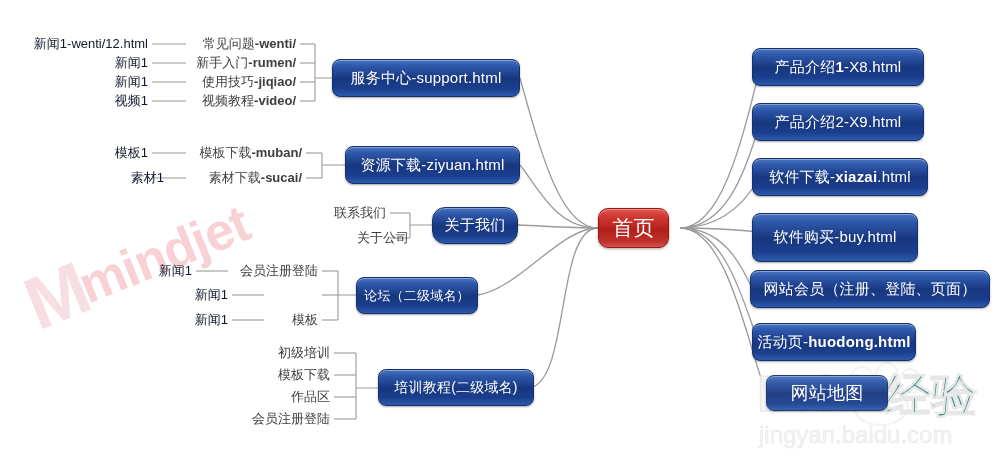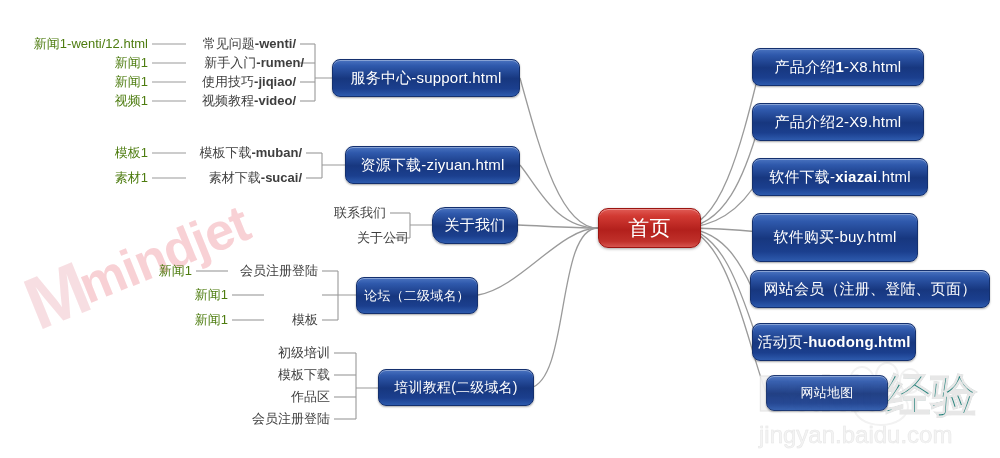--- a/index.html
+++ b/index.html
@@ -50,21 +50,21 @@
     font-size: 21px;
     border-radius: 10px;
   }
   .node b { font-weight: bold; }
   .leaf {
     position: absolute;
     white-space: nowrap;
     font-size: 13px;
     line-height: 14px;
   }
-  .leaf.l1 { color: #4d7c0f; }
+  .leaf.l1 { color: #0f172a; }
   .leaf.l2 { color: #3e3e3e; }
   .leaf.l2 b { font-weight: bold; }
   .leaf.right { text-align: right; }
 
   
   .wm-mindjet {
     position: absolute;
     left: 18px;
     top: 196px;
     width: 250px;
@@ -203,21 +203,21 @@
     <div class="paw" style="left:92px;top:0px;width:22px;height:26px;"></div>
     <div class="paw" style="left:118px;top:-4px;width:20px;height:24px;"></div>
     <div class="paw" style="left:142px;top:2px;width:18px;height:22px;"></div>
     <div class="paw" style="left:96px;top:22px;width:52px;height:34px;"></div>
     <span class="bd-main">Bai</span>
     <span class="bd-main" style="left:74px;">du</span>
     <span class="bd-cn">经验</span>
     <span class="bd-url">jingyan.baidu.com</span>
   </div>
 
-  <div class="node red" style="left:598px; top:208px; width:103px; height:40px;">
+  <div class="node red" style="left:598px; top:208px; width:71px; height:40px;">
     <span>首页</span>
   </div>
 
   <div class="node blue" style="left:752px; top:48px; width:172px; height:38px;">
     <span><span>产品介绍</span><b>1</b><span>-X8.html</span></span>
   </div>
 
   <div class="node blue" style="left:752px; top:103px; width:172px; height:38px;">
     <span>产品介绍2-X9.html</span>
   </div>
@@ -231,21 +231,21 @@
   </div>
 
   <div class="node blue" style="left:750px; top:270px; width:240px; height:38px;">
     <span>网站会员（注册、登陆、页面）</span>
   </div>
 
   <div class="node blue" style="left:752px; top:323px; width:164px; height:38px;">
     <span><span>活动页-</span><b>huodong.html</b></span>
   </div>
 
-  <div class="node blue" style="left:766px; top:375px; width:122px; height:36px; font-size:13px; opacity:.95;">
+  <div class="node blue" style="left:766px; top:375px; width:122px; height:36px; font-size:18px; opacity:.95;">
     <span>网站地图</span>
   </div>
 
   <div class="node blue" style="left:332px; top:59px; width:188px; height:38px;">
     <span>服务中心-support.html</span>
   </div>
 
   <div class="node blue" style="left:345px; top:146px; width:175px; height:38px;">
     <span>资源下载-ziyuan.html</span>
   </div>
@@ -258,21 +258,21 @@
     <span>论坛（二级域名）</span>
   </div>
 
   <div class="node blue" style="left:378px; top:369px; width:156px; height:37px; font-size:14px;">
     <span>培训教程(二级域名)</span>
   </div>
 
   <div class="leaf l2 right" style="left:0px; top:37px; width:296px;">
     <span>常见问题</span><b>-wenti/</b>
   </div>
-  <div class="leaf l2 right" style="left:8px; top:56px; width:296px;">
+  <div class="leaf l2 right" style="left:0px; top:56px; width:296px;">
     <span>新手入门</span><b>-rumen/</b>
   </div>
   <div class="leaf l2 right" style="left:0px; top:75px; width:296px;">
     <span>使用技巧</span><b>-jiqiao/</b>
   </div>
   <div class="leaf l2 right" style="left:0px; top:94px; width:296px;">
     <span>视频教程</span><b>-video/</b>
   </div>
 
   <div class="leaf l1 right" style="left:0px; top:37px; width:148px;">新闻1-wenti/12.html</div>
@@ -280,21 +280,21 @@
   <div class="leaf l1 right" style="left:0px; top:75px; width:148px;">新闻1</div>
   <div class="leaf l1 right" style="left:0px; top:94px; width:148px;">视频1</div>
 
   <div class="leaf l2 right" style="left:0px; top:146px; width:302px;">
     <span>模板下载</span><b>-muban/</b>
   </div>
   <div class="leaf l2 right" style="left:0px; top:171px; width:302px;">
     <span>素材下载</span><b>-sucai/</b>
   </div>
   <div class="leaf l1 right" style="left:0px; top:146px; width:148px;">模板1</div>
-  <div class="leaf l1 right" style="left:0px; top:171px; width:148px;">素材1</div>
+  <div class="leaf l1 right" style="left:16px; top:171px; width:148px;">素材1</div>
 
   <div class="leaf l2 right" style="left:0px; top:206px; width:386px;">联系我们</div>
   <div class="leaf l2 right" style="left:0px; top:231px; width:386px;margin-left:23px;">关于公司</div>
 
   <div class="leaf l2 right" style="left:0px; top:264px; width:318px;">会员注册登陆</div>
   <div class="leaf l2 right" style="left:0px; top:313px; width:318px;">模板</div>
 
   <div class="leaf l1 right" style="left:0px; top:264px; width:192px;">新闻1</div>
   <div class="leaf l1 right" style="left:0px; top:288px; width:228px;">新闻1</div>
   <div class="leaf l1 right" style="left:0px; top:313px; width:228px;">新闻1</div>

